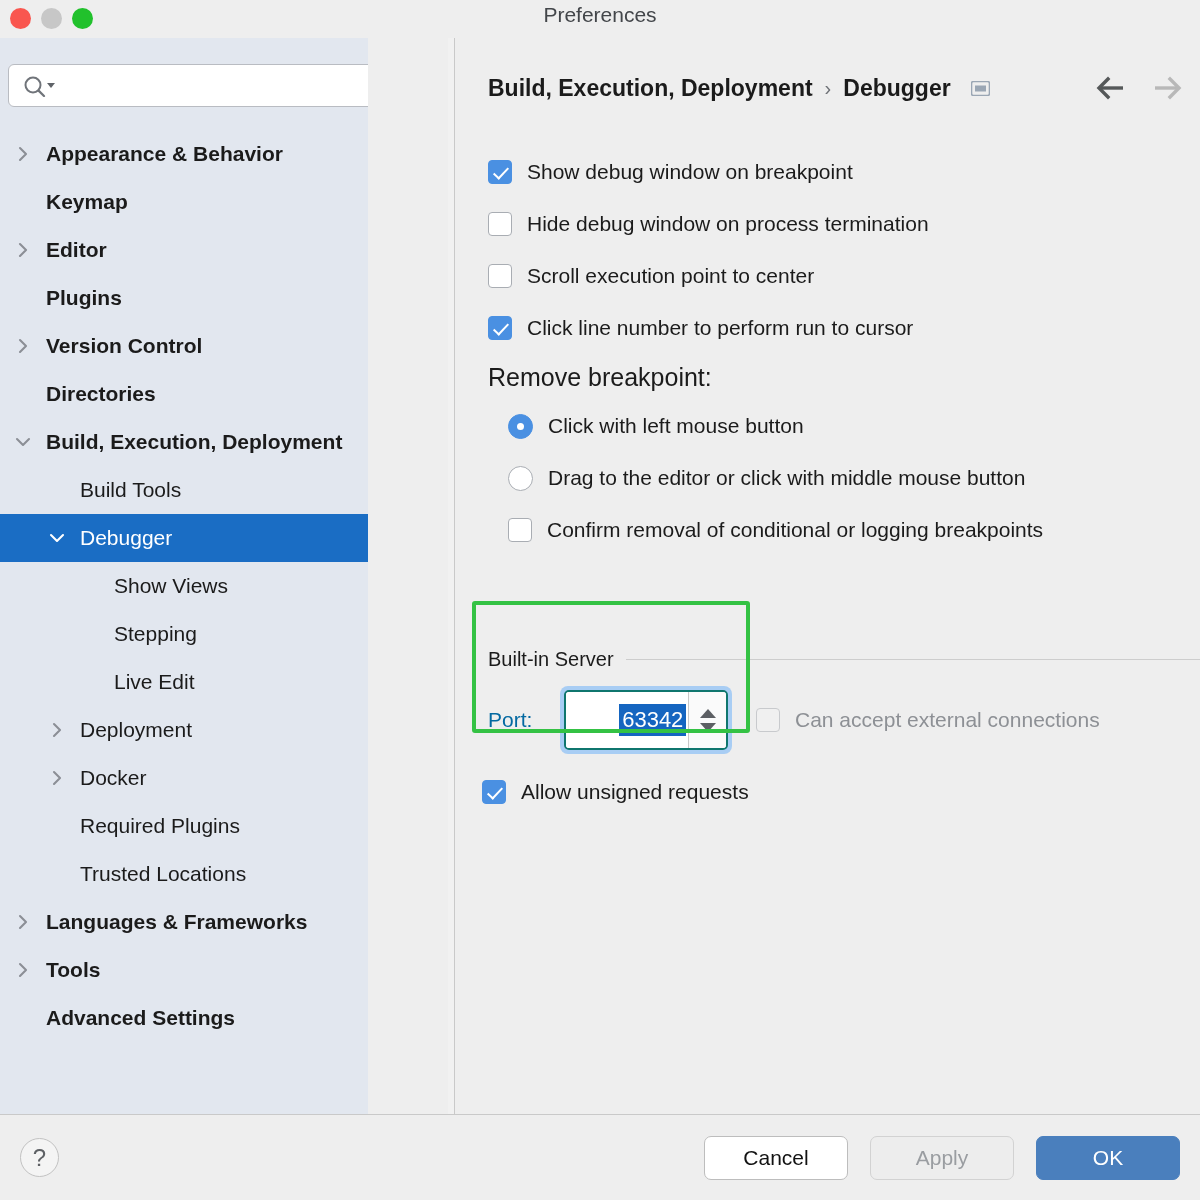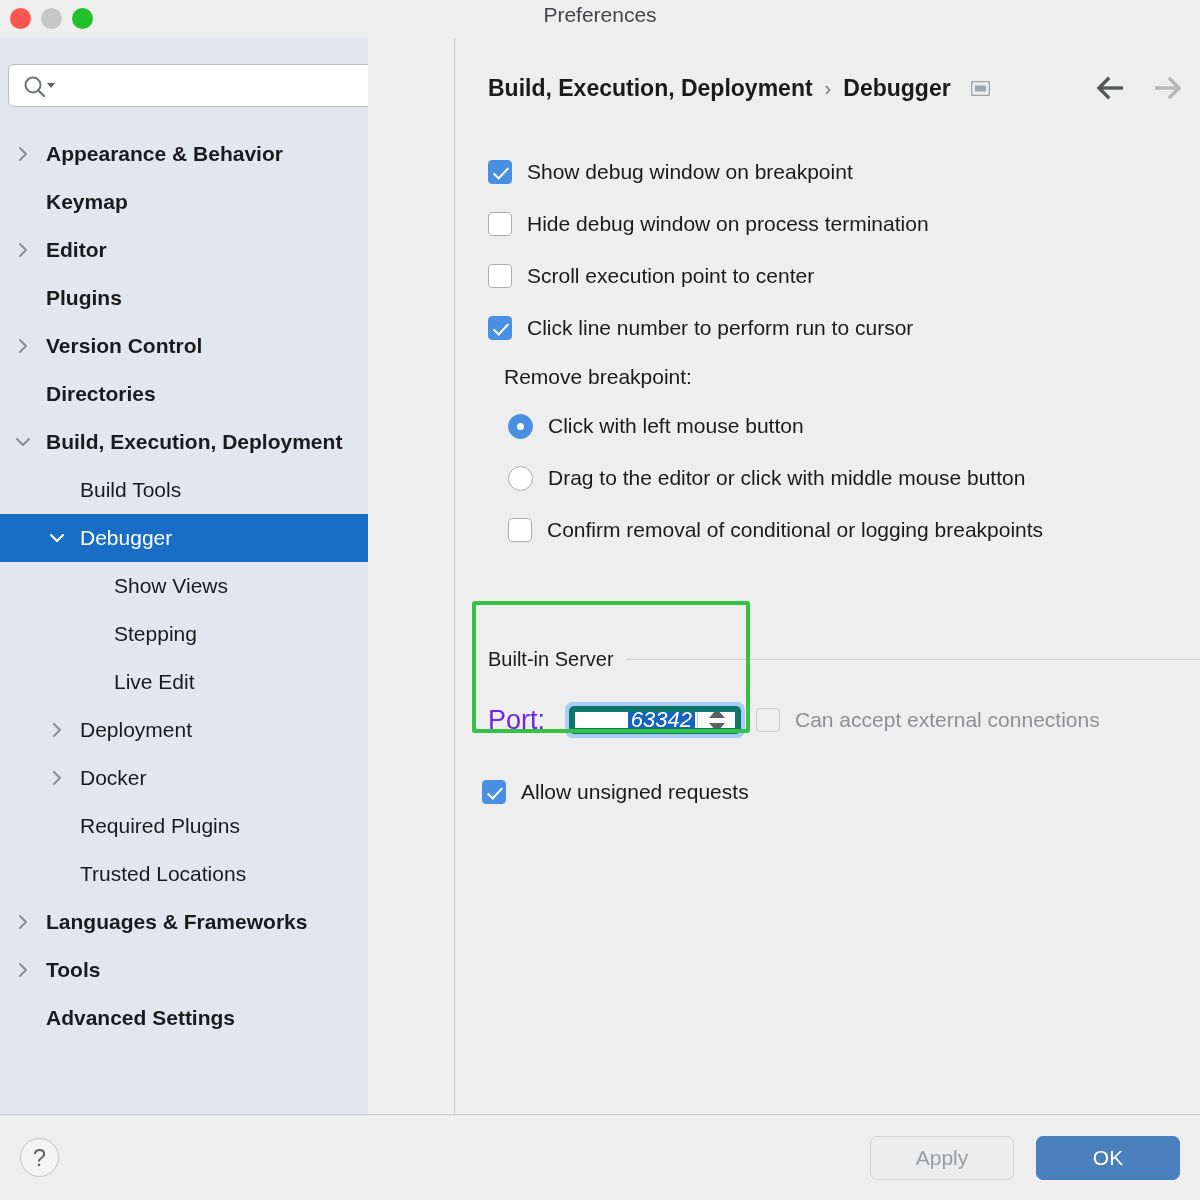--- a/index.html
+++ b/index.html
@@ -242,22 +242,22 @@
     margin-left: 15px;
     white-space: nowrap;
   }
   .opt-label.disabled { color: #8d9095; }
 
   .section-label {
     position: relative;
     height: 46px;
     display: flex;
     align-items: center;
-    padding-left: 48px;
-    font-size: 21px;
+    padding-left: 32px;
+    font-size: 25px;
     color: #1b1b1b;
   }
 
   
   .group {
     position: absolute;
     left: 0; top: 604px;
     width: 744px;
   }
   .group-header {
@@ -284,39 +284,38 @@
 
   .port-row {
     position: relative;
     display: flex;
     align-items: center;
     height: 64px;
     padding-left: 32px;
     margin-top: 12px;
   }
   .port-label {
-    font-size: 27px;
-    color: #6d28d9;
-    margin-right: 20px;
+    font-size: 21px;
+    color: #0369a1;
+    margin-right: 28px;
   }
   .spinner-focus {
     padding: 4px;
     border-radius: 8px;
     background: #a8cdf4;
     display: inline-block;
   }
   .spinner {
     display: flex;
     align-items: stretch;
-    height: 28px;
+    height: 60px;
     background: #ffffff;
-    border: 6px solid #0f766e;
+    border: 2px solid #0f766e;
     border-radius: 5px;
     overflow: hidden;
-    font-style: italic;
   }
   .spin-text {
     width: 122px;
     display: flex;
     align-items: center;
     justify-content: flex-end;
     padding-right: 2px;
     background: #ffffff;
   }
   .spin-val {
@@ -700,17 +699,18 @@
       <span class="opt-label">Allow unsigned requests</span>
     </div>
   </div>
 
   <div class="highlight-box"></div>
 
   <div class="divider"></div>
   <div class="bottombar">
     <div class="help-btn">?</div>
     <div class="btns">
+      <div class="btn cancel">Cancel</div>
       <div class="btn apply">Apply</div>
       <div class="btn ok">OK</div>
     </div>
   </div>
 </div>
 
 </body></html>

